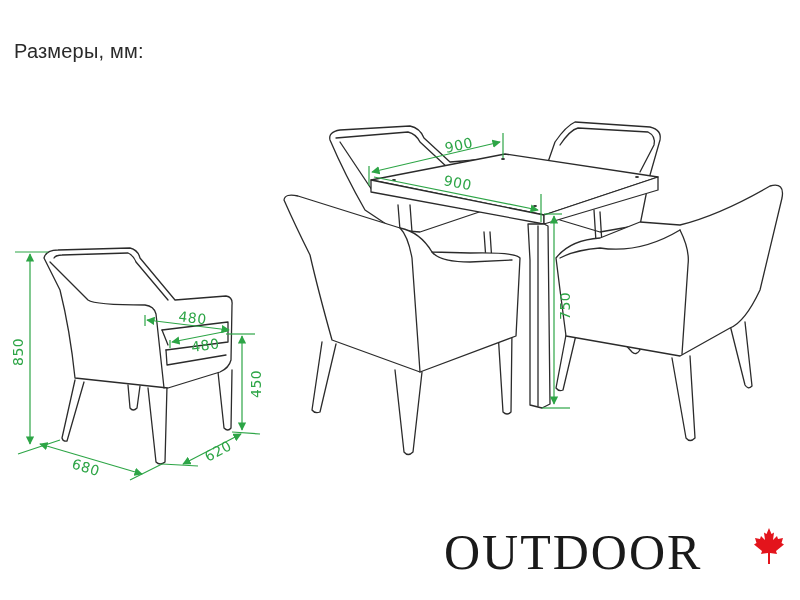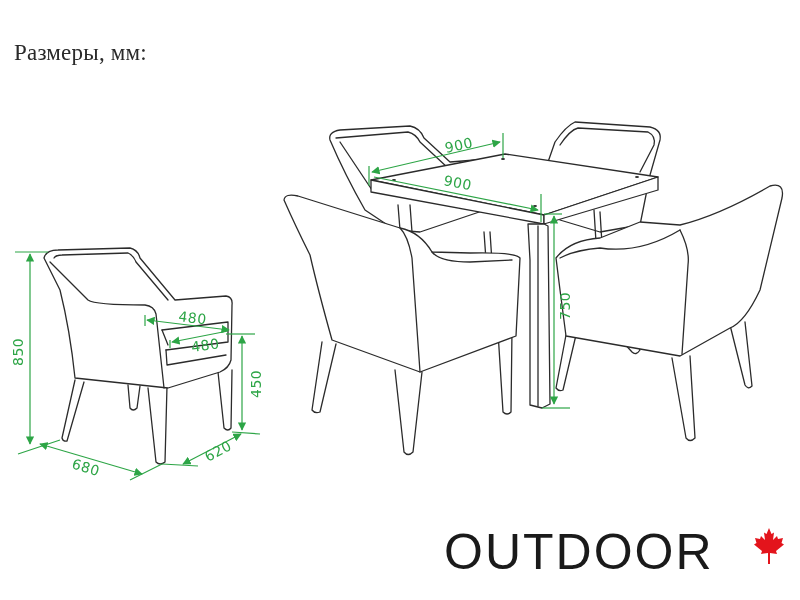--- a/index.html
+++ b/index.html
@@ -1,29 +1,29 @@
 <!DOCTYPE html>
 <html><head>
   <meta charset="utf-8">
   <style>
     html, body { margin: 0; padding: 0; background: #ffffff; }
     body { width: 800px; height: 600px; position: relative; overflow: hidden; font-family: "DejaVu Sans", sans-serif; }
     .title {
       position: absolute; left: 14px; top: 40px;
-      font-family: Liberation Serif, serif; font-size: 23px; color: #2a2a2a;
+      font-family: Liberation Sans, sans-serif; font-size: 20px; color: #2a2a2a;
       letter-spacing: 0.2px;
     }
     .drawing { position: absolute; left: 0; top: 0; width: 800px; height: 600px; }
     .line { fill: none; stroke: #2b2b2b; stroke-width: 1.3; stroke-linejoin: round; stroke-linecap: round; }
     .fillw { fill: #ffffff; stroke: #2b2b2b; stroke-width: 1.3; stroke-linejoin: round; }
     .dim { fill: none; stroke: #2da546; stroke-width: 1.2; }
     .dimtext { fill: #2da546; font-family: "DejaVu Sans", sans-serif; font-size: 14px; letter-spacing: 0.5px; }
     .brand {
       position: absolute; left: 444px; top: 527px;
-      font-family: Liberation Sans, sans-serif; font-size: 50px; letter-spacing: 2px; color: #1a1a1a;
+      font-family: Liberation Serif, serif; font-size: 50px; letter-spacing: 2px; color: #1a1a1a;
       font-weight: normal; line-height: 1;
     }
     .leaf { position: absolute; left: 752px; top: 527px; width: 34px; height: 38px; }
   </style>
 </head>
 <body>
 
 <div class="title">Размеры, мм:</div>
 
 <svg class="drawing" viewBox="0 0 800 600">

